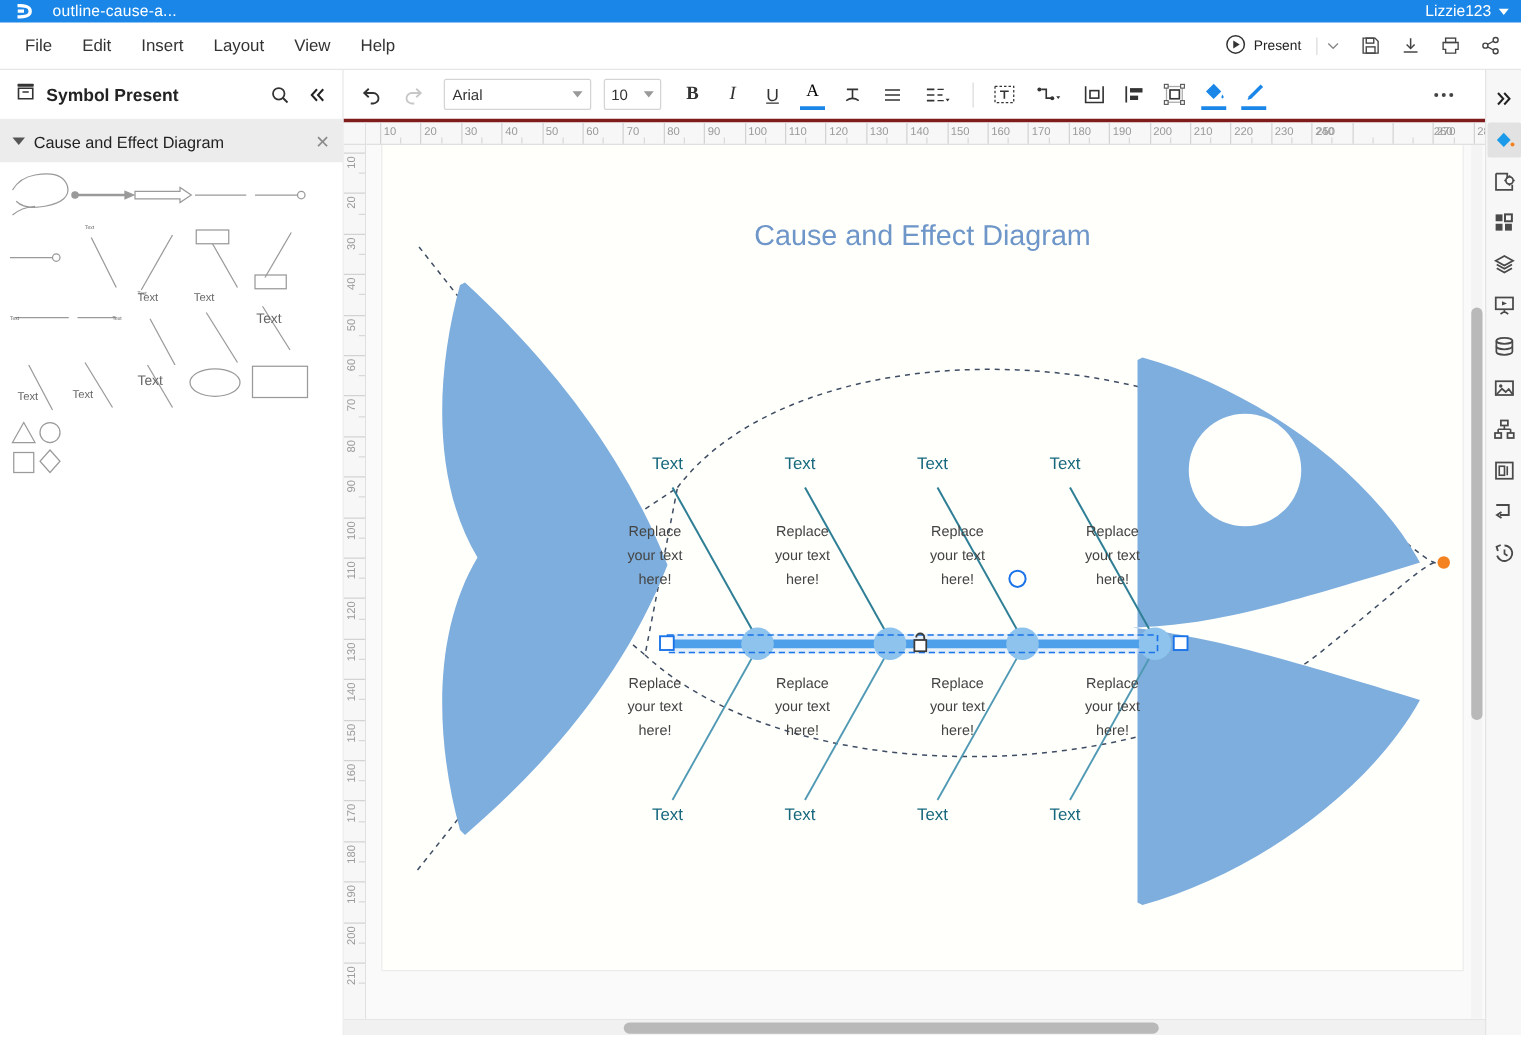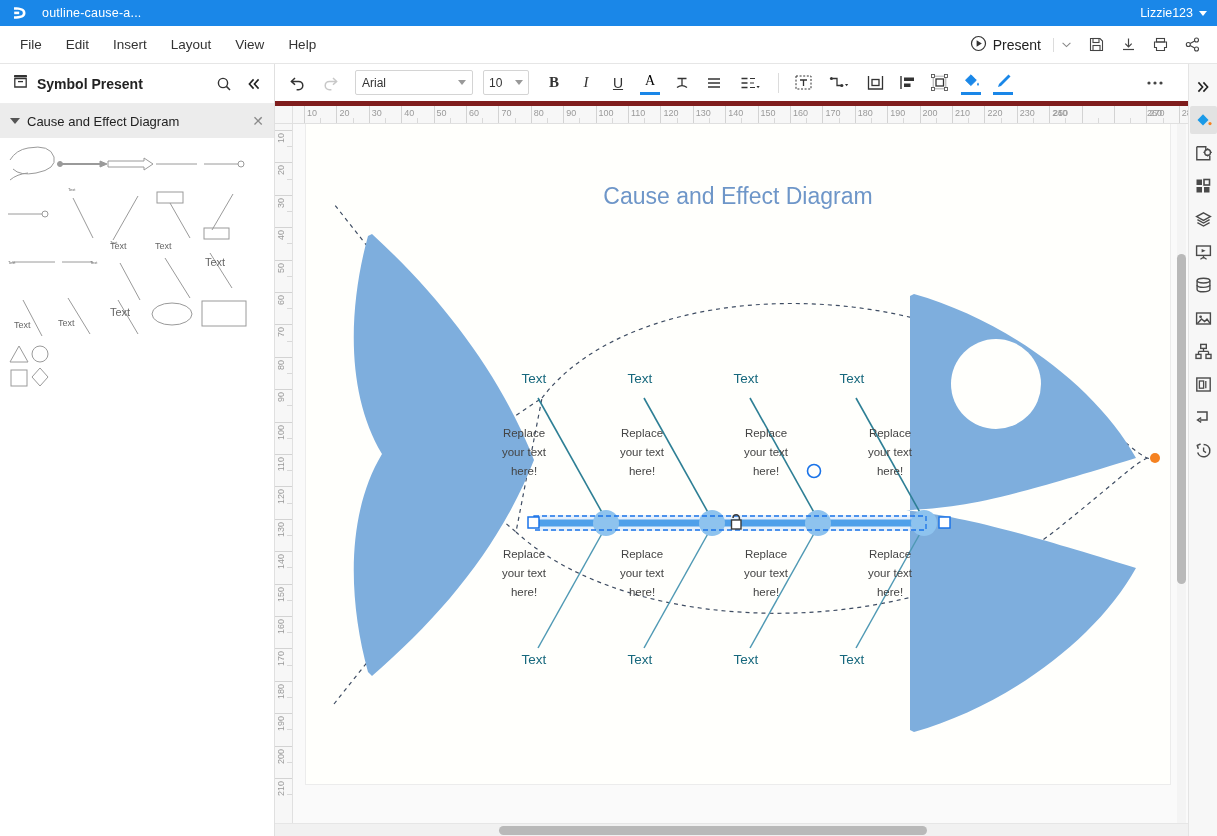--- a/index.html
+++ b/index.html
@@ -6,21 +6,21 @@
   html, body {
     width: 1217px; height: 836px;
     font-family: "Liberation Sans", sans-serif;
     overflow: hidden;
     background: #ffffff;
     -webkit-font-smoothing: antialiased;
   }
 
   
   .titlebar {
-    height: 26px; background: #1a87e8; color: #fff;
+    height: 18px; background: #1a87e8; color: #fff;
     display: flex; align-items: center; padding: 0 10px;
     font-size: 12px; position: relative;
   }
   .app-logo {
     width: 20px; height: 20px; display: flex; align-items: center; justify-content: center;
     margin-right: 12px;
   }
   .doc-title { font-size: 12.5px; letter-spacing: .2px; }
   .tb-right { margin-left: auto; display: flex; align-items: center; gap: 6px; font-size: 12.5px; }
   .caret-down {
@@ -31,21 +31,21 @@
   
   .menubar {
     height: 38px; display: flex; align-items: center; padding-left: 8px;
     border-bottom: 1px solid #e6e6e6; background: #fff;
   }
   .menu-item {
     padding: 5px 12px; font-size: 13.5px; color: #333; cursor: default; border-radius: 2px;
   }
   .menubar-right { margin-left: auto; display: flex; align-items: center; gap: 2px; padding-right: 10px; }
   .present-btn {
-    display: flex; align-items: center; gap: 6px; font-size: 14px; color: #222;
+    display: flex; align-items: center; gap: 6px; font-size: 11px; color: #222;
     padding: 4px 6px; cursor: pointer;
   }
   .present-chevron {
     padding: 4px 8px 4px 8px; color: #777; font-size: 10px;
     border-left: 1px solid #dcdcdc; margin-left: 4px; line-height: 1;
     display:flex; align-items:center;
   }
   .mb-icon {
     width: 30px; height: 28px; display: flex; align-items: center; justify-content: center;
     cursor: pointer; border-radius: 3px;
@@ -70,21 +70,21 @@
   .tri-down { width:0;height:0;border-left:5px solid transparent;border-right:5px solid transparent;border-top:6px solid #555; }
   .cat-close { margin-left: auto; color: #8a8a8a; font-size: 14px; cursor: pointer; }
   .shapes-area { flex: 1; position: relative; background: #fff; overflow: hidden; }
   .shapes-area svg { display:block; }
 
   
   .center { flex: 1; display: flex; flex-direction: column; background: #fff; min-width: 0; }
 
   .toolbar {
     height: 42px; display: flex; align-items: center; padding: 0 8px; gap: 2px;
-    border-bottom: 5px solid #7f1d1d; background: #fff;
+    border-bottom: 3px solid #7f1d1d; background: #fff;
   }
   .tb-btn {
     width: 30px; height: 30px; display: flex; align-items: center; justify-content: center;
     border-radius: 3px; cursor: pointer; color: #333;
   }
   .tb-btn.disabled { color: #c8c8c8; cursor: default; }
   .tb-sep { width: 1px; height: 20px; background: #dcdcdc; margin: 0 7px; }
   .font-select {
     width: 118px; height: 25px; border: 1px solid #d4d4d4; border-radius: 2px;
     display: flex; align-items: center; padding: 0 6px; font-size: 12px; color: #333;

